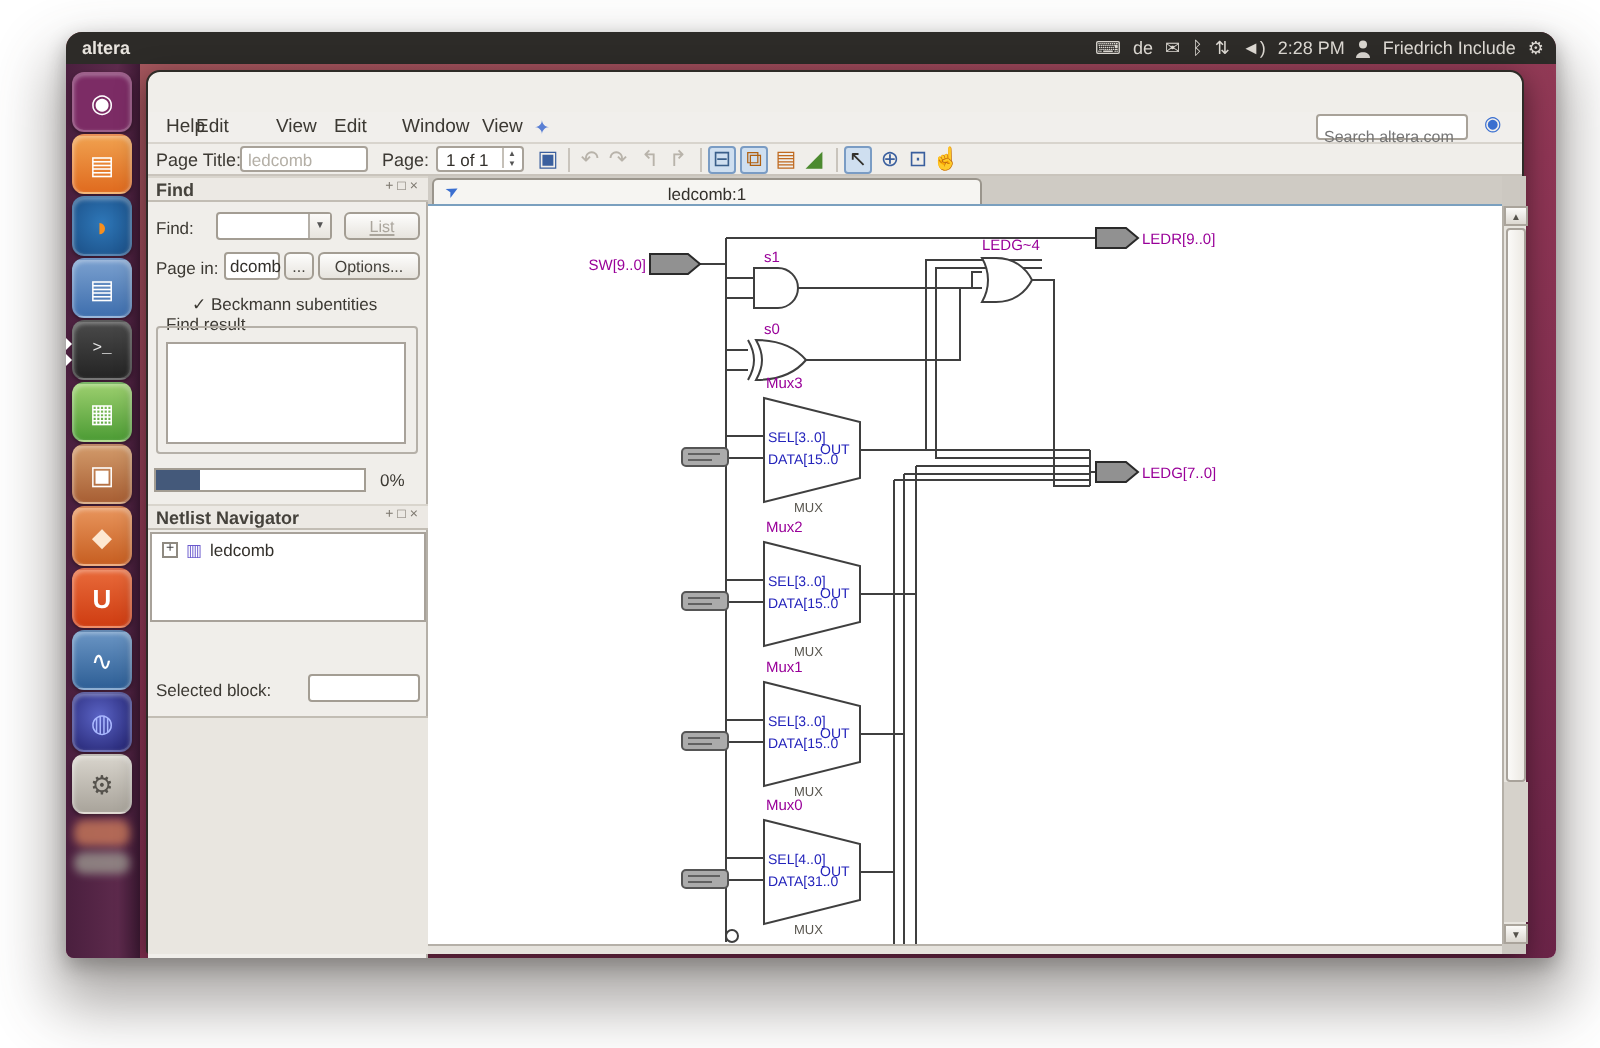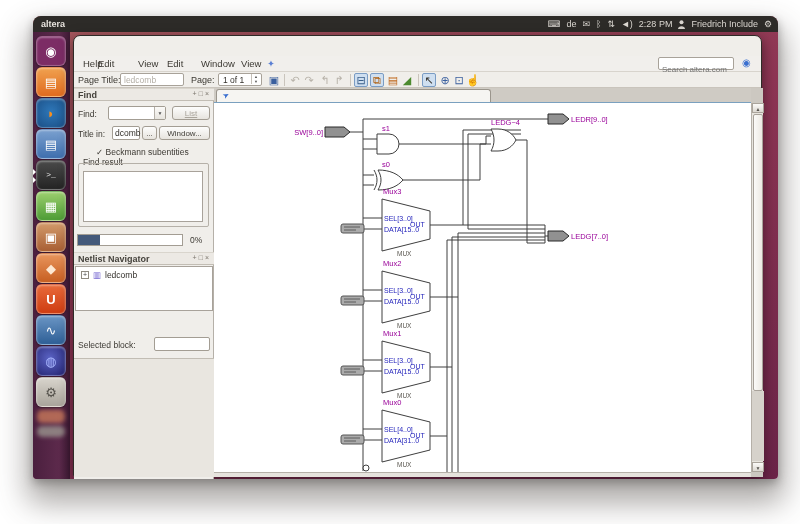--- a/index.html
+++ b/index.html
@@ -230,24 +230,24 @@
             <span class="ptitle">Find</span>
             <span class="picons"><span>+</span><span>□</span><span>×</span></span>
           </div>
 
           <span class="flabel" style="left:4px;top:21px">Find:</span>
           <span class="ffield" style="left:34px;top:18px;width:58px;height:14px">
             <span class="combo-arrow">▼</span>
           </span>
           <span class="fbtn dis" style="left:98px;top:18px;width:38px;height:14px">List</span>
 
-          <span class="flabel" style="left:4px;top:41px">Title in:</span>
+          <span class="flabel" style="left:4px;top:41px">Page in:</span>
           <span class="ffield" style="left:38px;top:38px;width:28px;height:14px">dcomb</span>
           <span class="fbtn" style="left:68px;top:38px;width:15px;height:14px">...</span>
-          <span class="fbtn" style="left:85px;top:38px;width:51px;height:14px">Window...</span>
+          <span class="fbtn" style="left:85px;top:38px;width:51px;height:14px">Options...</span>
 
           <span class="flabel" style="left:22px;top:59px"><span>✓</span> <span>Beckmann subentities</span></span>
 
           <span class="glegend" style="left:7px;top:69px">Find result</span>
           <div class="groupbox" style="left:4px;top:75px;width:131px;height:64px"></div>
           <div class="whitebox" style="left:9px;top:83px;width:120px;height:51px"></div>
 
           <div class="progress" style="left:3px;top:146px;width:106px;height:12px">
             <span class="fill" style="width:22px"></span>
           </div>
@@ -265,20 +265,21 @@
 
           <span class="flabel" style="left:4px;top:252px">Selected block:</span>
           <span class="ffield" style="left:80px;top:249px;width:56px;height:14px"></span>
           <div style="position:absolute;left:0;top:270px;width:140px;height:119px;background:#e9e6e0;border-top:1px solid #c2bdb4"></div>
         </div>
 
         <div class="canvas">
           <div class="tabbar">
             <div class="tab">
               <span class="tab-icon">➤</span>
+              <span class="tab-label">ledcomb:1</span>
             </div>
           </div>
           <div class="blueline"></div>
 
           <div class="sheet">
             <svg width="537" height="369" viewBox="0 0 537 369">
 
               <path fill="none" stroke="#3f3f3f" stroke-width="1" d="
                 M135,29 H149  M149,16 V368  M149,16 H334
                 M149,36 H163 M149,46 H163  M149,72 H160 M149,82 H160

